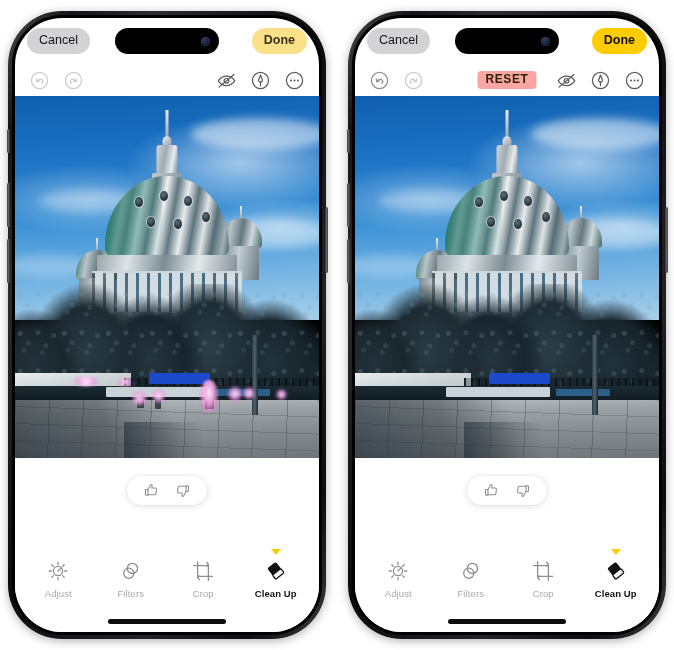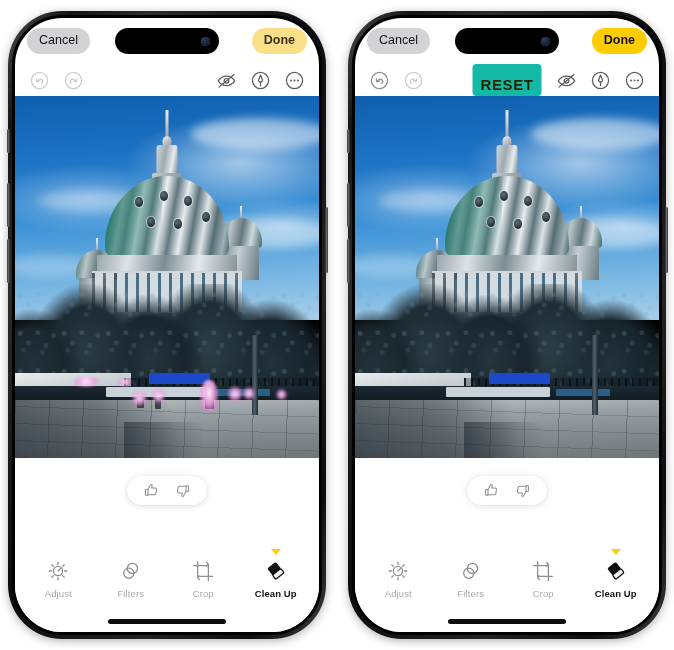--- a/index.html
+++ b/index.html
@@ -127,26 +127,26 @@
   }
   .icon-btn svg { display: block; width: 21px; height: 21px; }
   .ic-dim   { color: #cbcbce; }
   .ic-mid   { color: #8e8e93; }
   .ic-dark  { color: #5a5a5f; }
 
   .reset-badge {
     position: absolute;
     left: 50%;
     transform: translateX(-50%);
-    background: #14b8a6;
+    background: #fca5a5;
     color: #2d2500;
-    font-size: 15px;
+    font-size: 12px;
     font-weight: 700;
     letter-spacing: .6px;
-    padding: 13px 8px 4px;
+    padding: 2px 8px 4px;
     border-radius: 4px;
     cursor: pointer;
     line-height: 1;
   }
 
   
   .photo-wrap {
     flex: 0 0 auto;
     height: 362px;
     position: relative;

